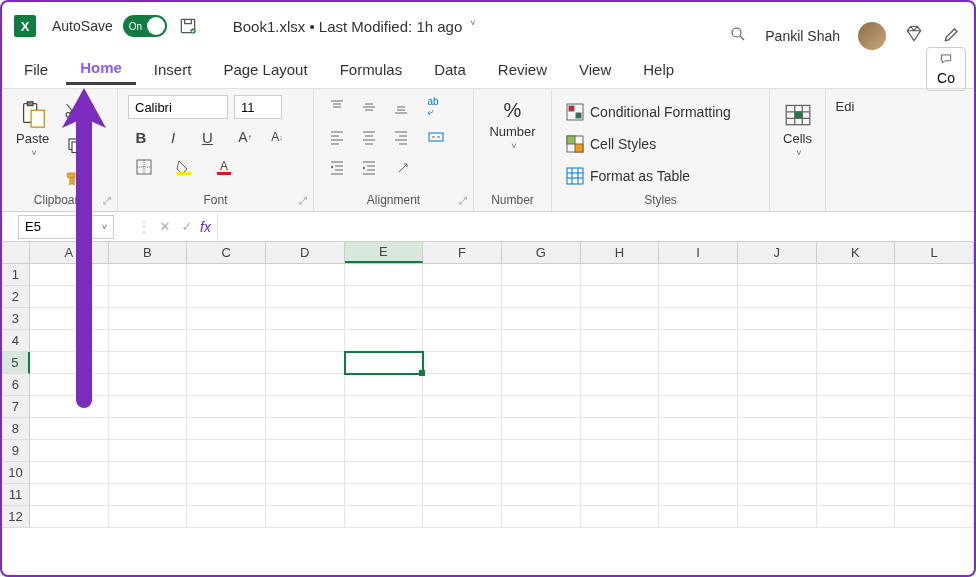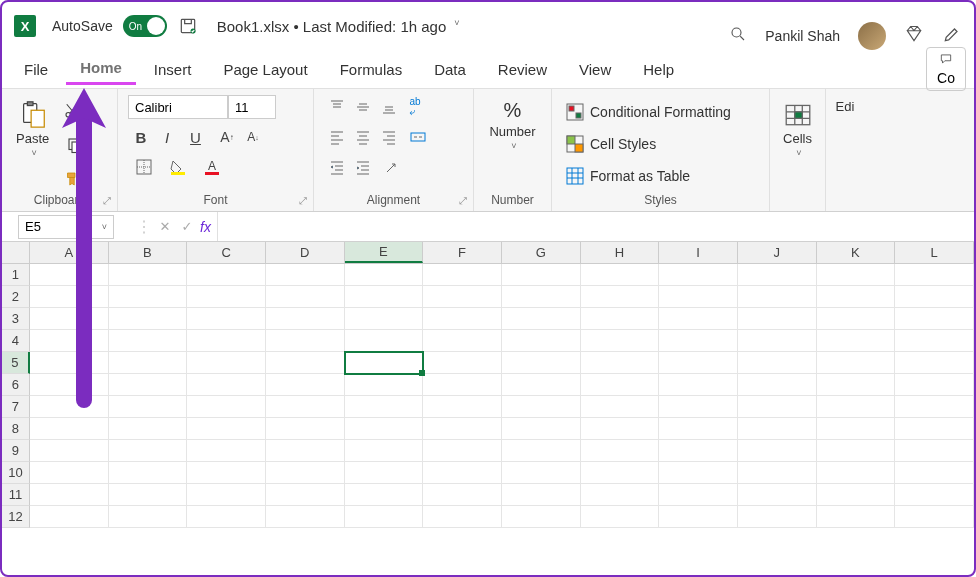--- a/index.html
+++ b/index.html
@@ -6,44 +6,44 @@
 body { background: #fff; width: 976px; height: 577px; overflow: hidden; position: relative; border: 2px solid #7b2cbf; border-radius: 8px; }
 
 
 .titlebar { display: flex; align-items: center; height: 48px; padding: 0 12px; gap: 10px; }
 .app-icon { width: 22px; height: 22px; background: #107c41; display: flex; align-items: center; justify-content: center; color: #fff; font-weight: bold; font-size: 13px; border-radius: 2px; }
 .autosave-label { font-size: 14px; color: #333; margin-left: 6px; }
 .toggle { width: 44px; height: 22px; background: #107c41; border-radius: 11px; position: relative; display: flex; align-items: center; }
 .toggle-text { color: #fff; font-size: 10px; margin-left: 6px; }
 .toggle-knob { position: absolute; right: 2px; width: 18px; height: 18px; background: #fff; border-radius: 50%; }
 .save-icon { width: 22px; height: 22px; display: flex; align-items: center; justify-content: center; color: #555; }
-.doc-title { font-size: 15px; color: #333; margin-left: 8px; display: flex; align-items: flex-start; gap: 5px; }
+.doc-title { font-size: 15px; color: #333; margin-left: 24px; display: flex; align-items: flex-start; gap: 5px; }
 .titlebar-right { margin-left: auto; display: flex; align-items: center; gap: 18px; margin-top: 20px; }
 .user-name { font-size: 14px; color: #333; }
 .avatar { width: 28px; height: 28px; border-radius: 50%; background: linear-gradient(135deg, #8b6f47, #c9a876); }
 
 
 .tabs { display: flex; align-items: center; height: 38px; padding: 0 8px; gap: 4px; }
 .tab { padding: 6px 14px; font-size: 15px; color: #333; cursor: pointer; }
-.tab.active { color: #737373; font-weight: 600; border-bottom: 3px solid #d946ef; }
+.tab.active { color: #8b5cf6; font-weight: 600; border-bottom: 3px solid #404040; }
 .tabs-right { margin-left: auto; display: flex; align-items: center; gap: 8px; }
 .comments-btn { border: 1px solid #ccc; border-radius: 4px; padding: 4px 10px; font-size: 14px; display: flex; align-items: center; gap: 4px; flex-direction: column; }
 
 
 .ribbon { display: flex; background: #f6f6f6; border-top: 1px solid #e0e0e0; border-bottom: 1px solid #d0d0d0; height: 124px; }
 .group { border-right: 1px solid #e0e0e0; padding: 6px 10px 2px; display: flex; flex-direction: column; position: relative; }
 .group-content { flex: 1; display: flex; align-items: flex-start; gap: 6px; }
 .group-label { text-align: center; font-size: 12px; color: #555; padding: 2px 0; }
 .launcher { position: absolute; bottom: 4px; right: 6px; font-size: 10px; color: #888; }
 
 .big-btn { display: flex; flex-direction: column; align-items: center; gap: 2px; font-size: 13px; color: #333; padding: 4px; }
 .big-btn svg { width: 30px; height: 30px; }
 
 .col { display: flex; flex-direction: column; gap: 6px; justify-content: flex-start; }
-.row { display: flex; align-items: center; }
+.row { display: flex; gap: 6px; align-items: center; }
 .ico-btn { width: 26px; height: 24px; display: flex; align-items: center; justify-content: center; color: #444; cursor: pointer; }
 .ico-btn.wide { width: 34px; }
 .combo { border: 1px solid #ccc; background: #fff; height: 24px; font-size: 13px; padding: 0 6px; display: flex; align-items: center; justify-content: space-between; }
 .font-name { width: 100px; }
 .font-size { width: 48px; }
 .caret { font-size: 9px; color: #666; margin-left: 3px; }
 
 .styles-item { display: flex; align-items: center; gap: 6px; font-size: 14px; color: #333; padding: 2px 4px; }
 .styles-item svg { width: 18px; height: 18px; }
 

